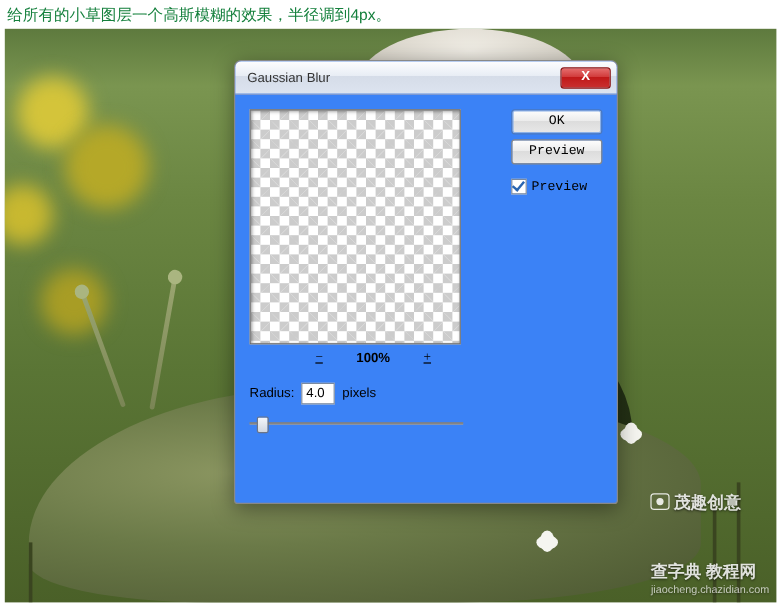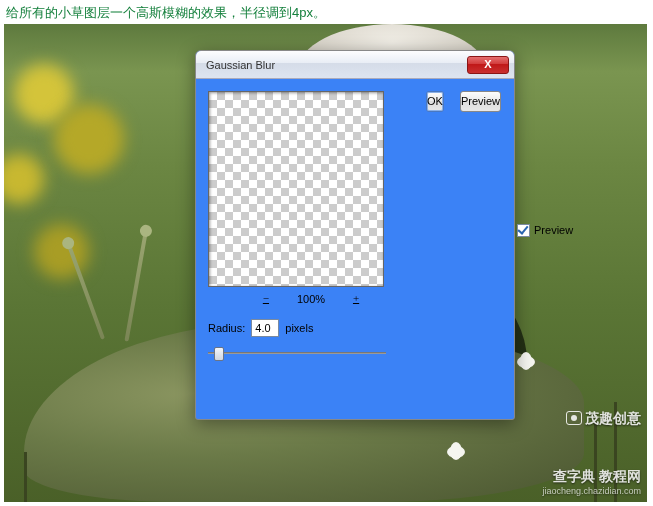--- a/index.html
+++ b/index.html
@@ -129,21 +129,21 @@
   font-size: 11px;
   font-weight: bold;
   cursor: pointer;
 }
 .dlg-body {
   padding: 12px;
   display: flex;
   gap: 12px;
 }
 .left-col { flex: 1; }
-.right-col { width: 76px; display: flex; flex-direction: row; gap: 16px; }
+.right-col { width: 76px; display: flex; flex-direction: column; gap: 4px; font-family: Liberation Mono, monospace; }
 .preview {
   width: 176px;
   height: 196px;
   border: 1px solid #666;
   box-shadow: inset 1px 1px 3px rgba(0,0,0,0.4);
   background-image:
     linear-gradient(45deg, #ccc 25%, transparent 25%),
     linear-gradient(-45deg, #ccc 25%, transparent 25%),
     linear-gradient(45deg, transparent 75%, #ccc 75%),
     linear-gradient(-45deg, transparent 75%, #ccc 75%);
@@ -160,21 +160,21 @@
 }
 .zoom-btn {
   width: 22px;
   height: 16px;
   text-align: center;
   line-height: 14px;
   cursor: pointer;
   font-family: Tahoma;
   text-decoration: underline;
 }
-.zoom-pct { padding: 0 8px; }
+.zoom-pct { padding: 0 8px; font-weight: bold; }
 .radius-row {
   display: flex;
   align-items: center;
   gap: 6px;
   padding: 2px 0 6px;
 }
 .radius-input {
   width: 28px;
   height: 18px;
   border: 1px solid #7a8aa0;
@@ -246,21 +246,21 @@
   width: 4px;
   height: 8px;
   border: solid #2a65b0;
   border-width: 0 2px 2px 0;
   transform: rotate(40deg);
 }
 .watermark {
   position: absolute;
   bottom: 6px;
   right: 6px;
-  text-align: right;
+  text-align: left;
   color: rgba(255,255,255,0.85);
   font-size: 12px;
   text-shadow: 0 1px 2px rgba(0,0,0,0.6);
 }
 .watermark .wm-line1 { font-size: 14px; font-weight: bold; }
 .watermark .wm-line2 { font-size: 14px; font-weight: bold; margin-top: 40px; }
 .watermark .wm-line3 { font-size: 9px; opacity: 0.8; }
 .wm-icon {
   display: inline-block;
   width: 16px;

